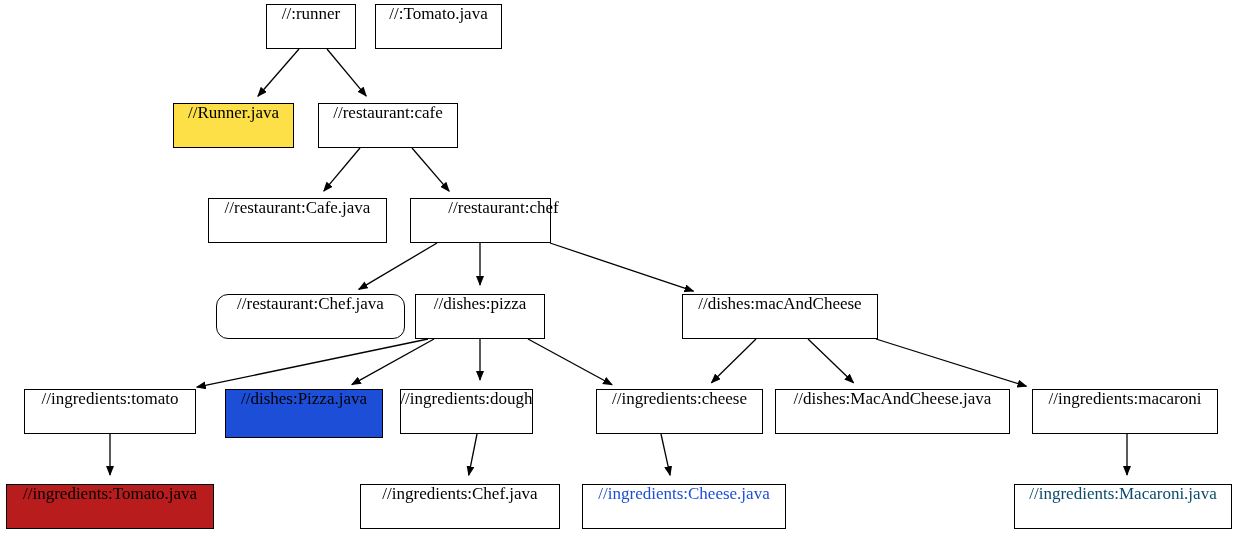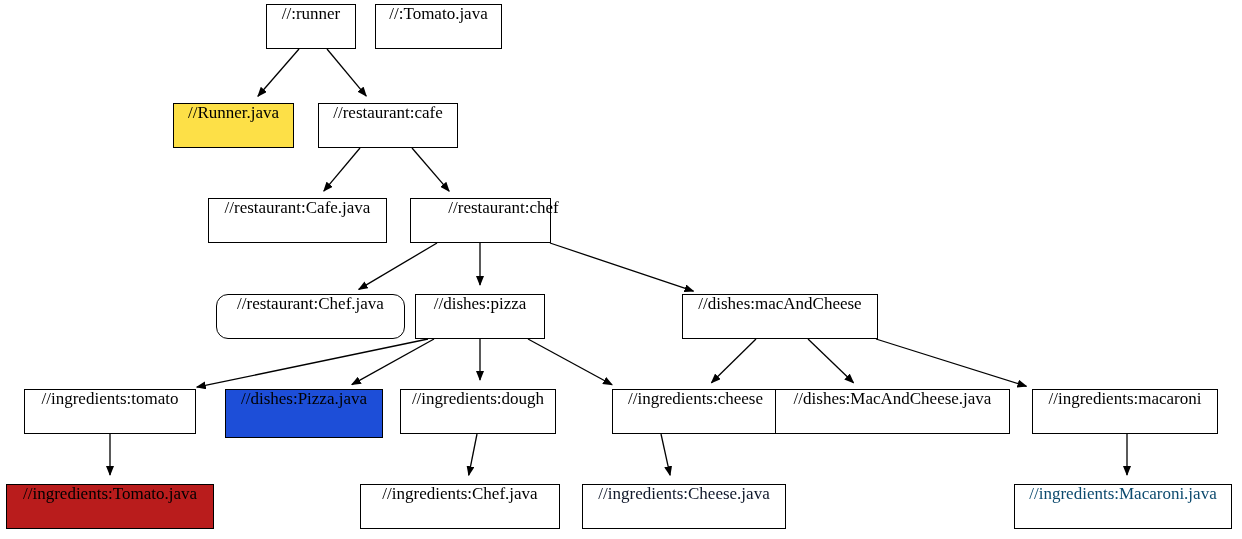--- a/index.html
+++ b/index.html
@@ -101,38 +101,38 @@
       </div>
       <div class="graph-node" style="left: 682px; top: 294px; width: 196px; height: 45px; background: rgb(255, 255, 255); border-color: rgb(0, 0, 0); color: rgb(0, 0, 0);">
         <span class="node-label">//dishes:macAndCheese</span>
       </div>
       <div class="graph-node" style="left: 24px; top: 389px; width: 172px; height: 45px; background: rgb(255, 255, 255); border-color: rgb(0, 0, 0); color: rgb(0, 0, 0);">
         <span class="node-label">//ingredients:tomato</span>
       </div>
       <div class="graph-node" style="left: 217px; top: 389px; width: 158px; height: 49px; background: #1d4ed8; border-color: rgb(0, 0, 0); color: rgb(0, 0, 0); margin-left: 8px;">
         <span class="node-label">//dishes:Pizza.java</span>
       </div>
-      <div class="graph-node" style="left: 400px; top: 389px; width: 156px; height: 45px; background: rgb(255, 255, 255); border-color: rgb(0, 0, 0); color: rgb(0, 0, 0);">
+      <div class="graph-node" style="left: 400px; top: 389px; width: 133px; height: 45px; background: rgb(255, 255, 255); border-color: rgb(0, 0, 0); color: rgb(0, 0, 0);">
         <span class="node-label">//ingredients:dough</span>
       </div>
-      <div class="graph-node" style="left: 612px; top: 389px; width: 167px; height: 45px; background: rgb(255, 255, 255); border-color: rgb(0, 0, 0); color: rgb(0, 0, 0);">
+      <div class="graph-node" style="left: 596px; top: 389px; width: 167px; height: 45px; background: rgb(255, 255, 255); border-color: rgb(0, 0, 0); color: rgb(0, 0, 0);">
         <span class="node-label">//ingredients:cheese</span>
       </div>
       <div class="graph-node" style="left: 775px; top: 389px; width: 235px; height: 45px; background: rgb(255, 255, 255); border-color: rgb(0, 0, 0); color: rgb(0, 0, 0);">
         <span class="node-label">//dishes:MacAndCheese.java</span>
       </div>
       <div class="graph-node" style="left: 1032px; top: 389px; width: 186px; height: 45px; background: rgb(255, 255, 255); border-color: rgb(0, 0, 0); color: rgb(0, 0, 0);">
         <span class="node-label">//ingredients:macaroni</span>
       </div>
       <div class="graph-node" style="left: 6px; top: 484px; width: 208px; height: 45px; background: #b91c1c; border-color: rgb(0, 0, 0); color: rgb(0, 0, 0);">
         <span class="node-label">//ingredients:Tomato.java</span>
       </div>
       <div class="graph-node" style="left: 360px; top: 484px; width: 200px; height: 45px; background: rgb(255, 255, 255); border-color: rgb(0, 0, 0); color: rgb(0, 0, 0);">
         <span class="node-label">//ingredients:Chef.java</span>
       </div>
-      <div class="graph-node" style="left: 582px; top: 484px; width: 204px; height: 45px; background: rgb(255, 255, 255); border-color: rgb(0, 0, 0); color: #0f172a;">
+      <div class="graph-node" style="left: 582px; top: 484px; width: 204px; height: 45px; background: rgb(255, 255, 255); border-color: rgb(0, 0, 0); color: #1d4ed8;">
         <span class="node-label">//ingredients:Cheese.java</span>
       </div>
       <div class="graph-node" style="left: 1014px; top: 484px; width: 218px; height: 45px; background: rgb(255, 255, 255); border-color: rgb(0, 0, 0); color: #0c4a6e;">
         <span class="node-label">//ingredients:Macaroni.java</span>
       </div>
     </div>
 </div>
 
 </body></html>

